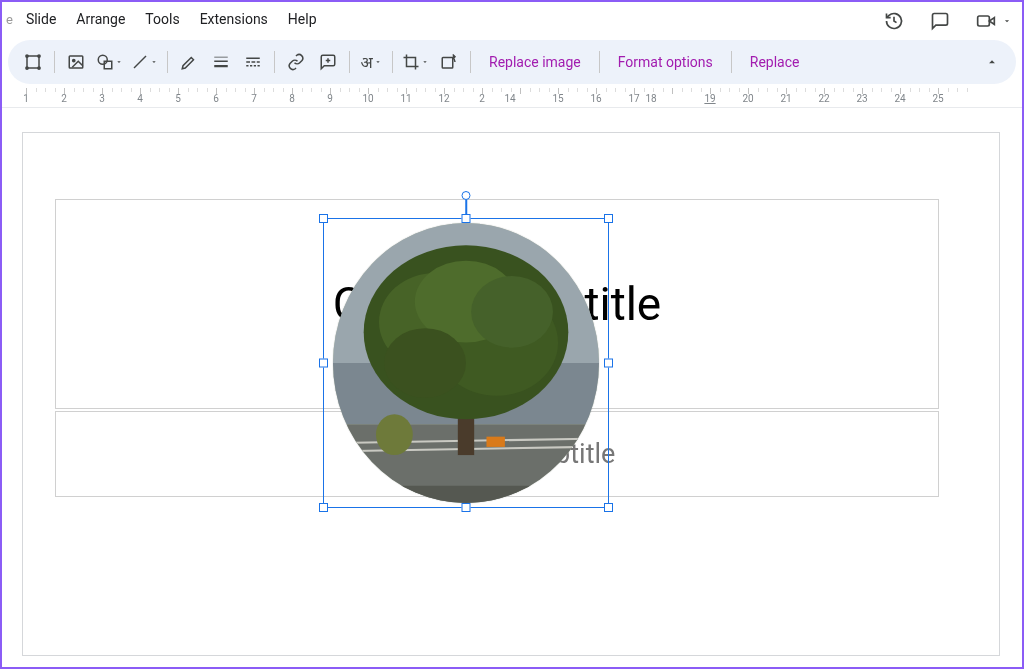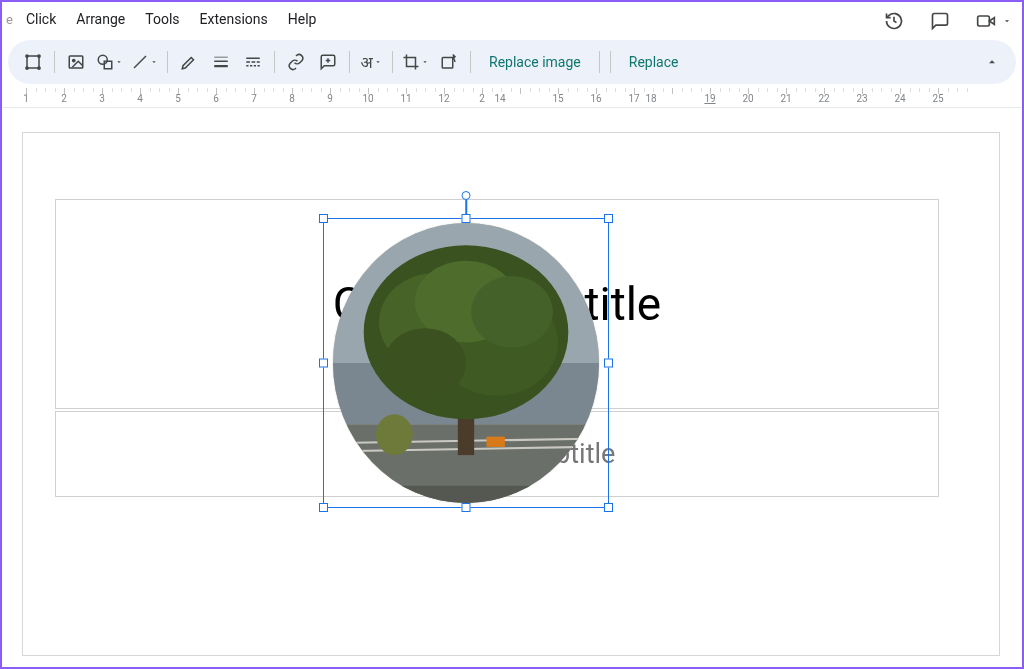--- a/index.html
+++ b/index.html
@@ -77,21 +77,21 @@
       height: 22px;
       background: #c7c7c7;
       margin: 0 4px;
     }
     .tb-text-btn {
       padding: 0 12px;
       height: 30px;
       display: flex;
       align-items: center;
       font-size: 14px;
-      color: #0f766e;
+      color: #a21caf;
       cursor: pointer;
       border-radius: 4px;
     }
     .collapse-caret {
       position: absolute;
       right: 10px;
       width: 28px; height: 28px;
       display:flex;align-items:center;justify-content:center;
       cursor:pointer;
     }
@@ -215,21 +215,21 @@
     .rotate-line {
       position:absolute; left:50%; top:-22px; width:1.5px; height:18px; background:#1a73e8; transform:translateX(-50%);
     }
     .dd-caret { margin-left: 1px; }
   </style>
 </head>
 <body>
 
 <div class="menubar">
   <span style="color:#999;font-size:13px;margin-left:-2px;padding-right:2px;">e</span>
-  <div class="menu-item">Click</div>
+  <div class="menu-item">Slide</div>
   <div class="menu-item">Arrange</div>
   <div class="menu-item">Tools</div>
   <div class="menu-item">Extensions</div>
   <div class="menu-item">Help</div>
 </div>
 
 <div class="topright-icons">
   <div class="icon-btn">
     <svg width="20" height="20" viewBox="0 0 24 24" fill="none" stroke="#444746" stroke-width="2">
         <path d="M3 12a9 9 0 1 0 3-6.7L3 8"></path>
@@ -349,20 +349,21 @@
   <div class="tb-btn">
     <svg width="18" height="18" viewBox="0 0 24 24" fill="none" stroke="#444746" stroke-width="2">
         <rect x="3" y="6" width="14" height="14" rx="1"></rect>
         <path d="M20 12a8 8 0 0 0-3-6l2-2"></path>
         <polyline points="17 2 20 5 17 8" fill="none"></polyline>
       </svg>
   </div>
   <div class="tb-sep"></div>
   <div class="tb-text-btn">Replace image</div>
   <div class="tb-sep"></div>
+  <div class="tb-text-btn">Format options</div>
   <div class="tb-sep"></div>
   <div class="tb-text-btn">Replace</div>
 
   <div class="collapse-caret">
     <svg width="14" height="14" viewBox="0 0 24 24" fill="#444746">
         <path d="M7 14l5-5 5 5z"></path>
       </svg>
   </div>
 </div>
 
@@ -427,21 +428,21 @@
       <div class="tick-label" style="left: 430px;">12</div>
       <div class="tick-minor" style="left: 439.5px;"></div>
       <div class="tick-minor" style="left: 449px;"></div>
       <div class="tick-minor" style="left: 458.5px;"></div>
       <div class="tick-major" style="left: 468px;"></div>
       <div class="tick-label" style="left: 468px;">2</div>
       <div class="tick-minor" style="left: 477.5px;"></div>
       <div class="tick-minor" style="left: 487px;"></div>
       <div class="tick-minor" style="left: 496.5px;"></div>
       <div class="tick-major" style="left: 506px;"></div>
-      <div class="tick-label" style="left: 486px;">14</div>
+      <div class="tick-label" style="left: 496px;">14</div>
       <div class="tick-minor" style="left: 515.5px;"></div>
       <div class="tick-minor" style="left: 525px;"></div>
       <div class="tick-minor" style="left: 534.5px;"></div>
       <div class="tick-major" style="left: 544px;"></div>
       <div class="tick-label" style="left: 544px;">15</div>
       <div class="tick-minor" style="left: 553.5px;"></div>
       <div class="tick-minor" style="left: 563px;"></div>
       <div class="tick-minor" style="left: 572.5px;"></div>
       <div class="tick-major" style="left: 582px;"></div>
       <div class="tick-label" style="left: 582px;">16</div>

